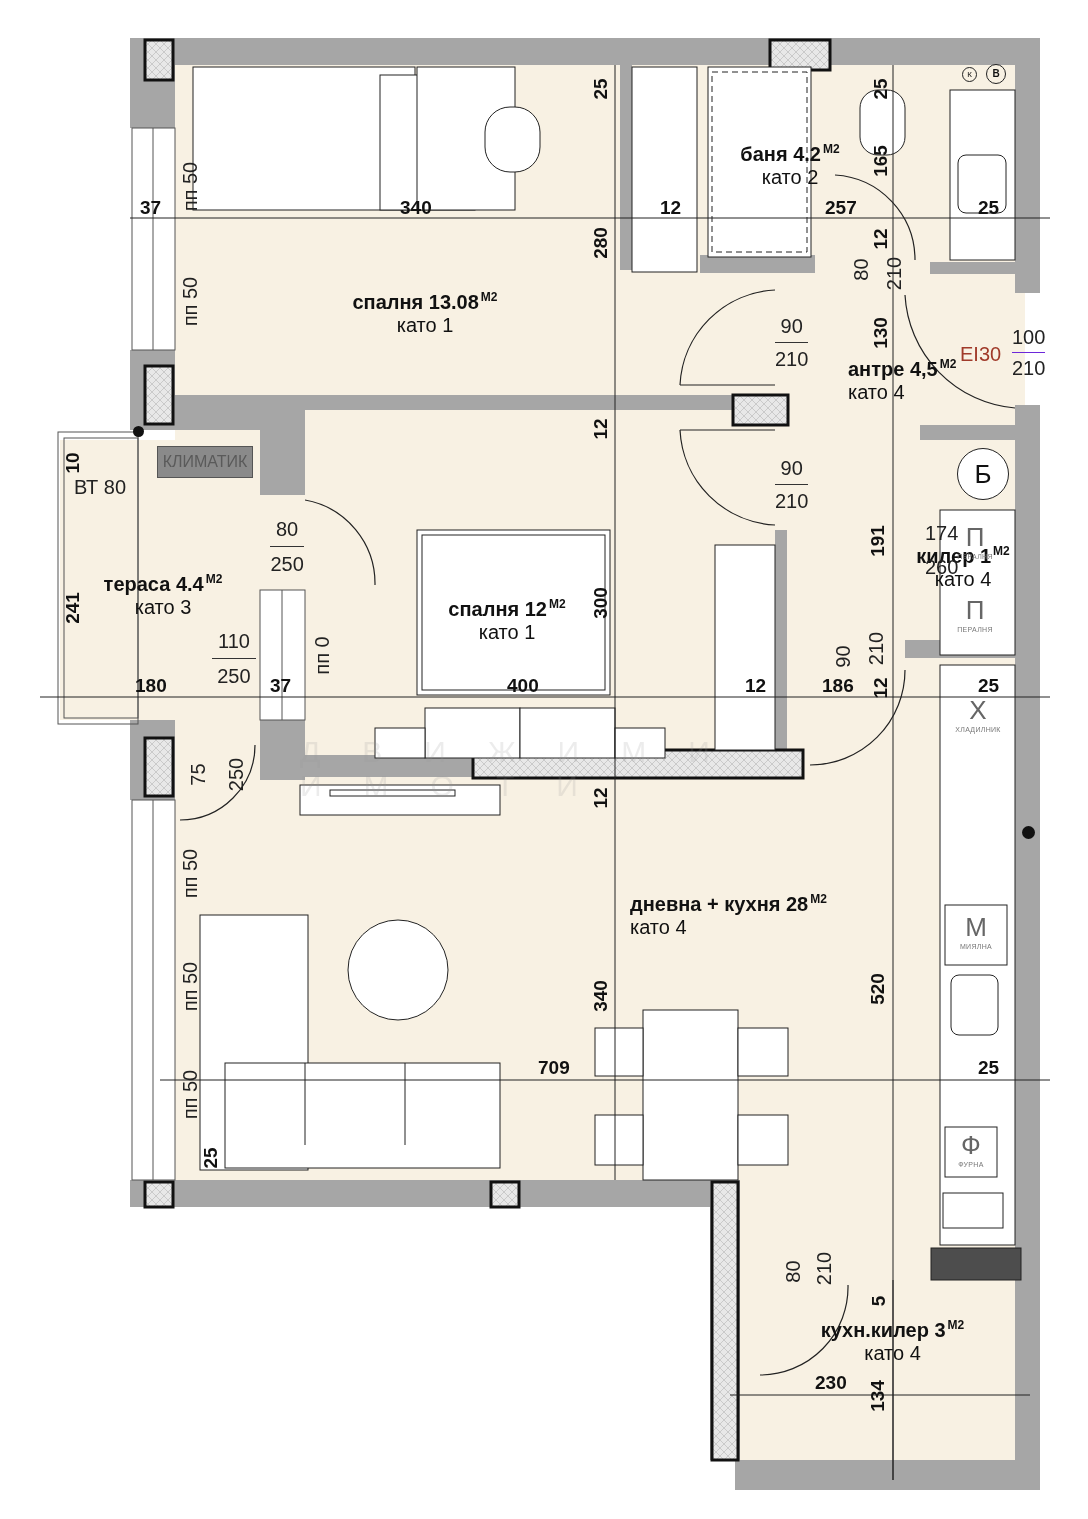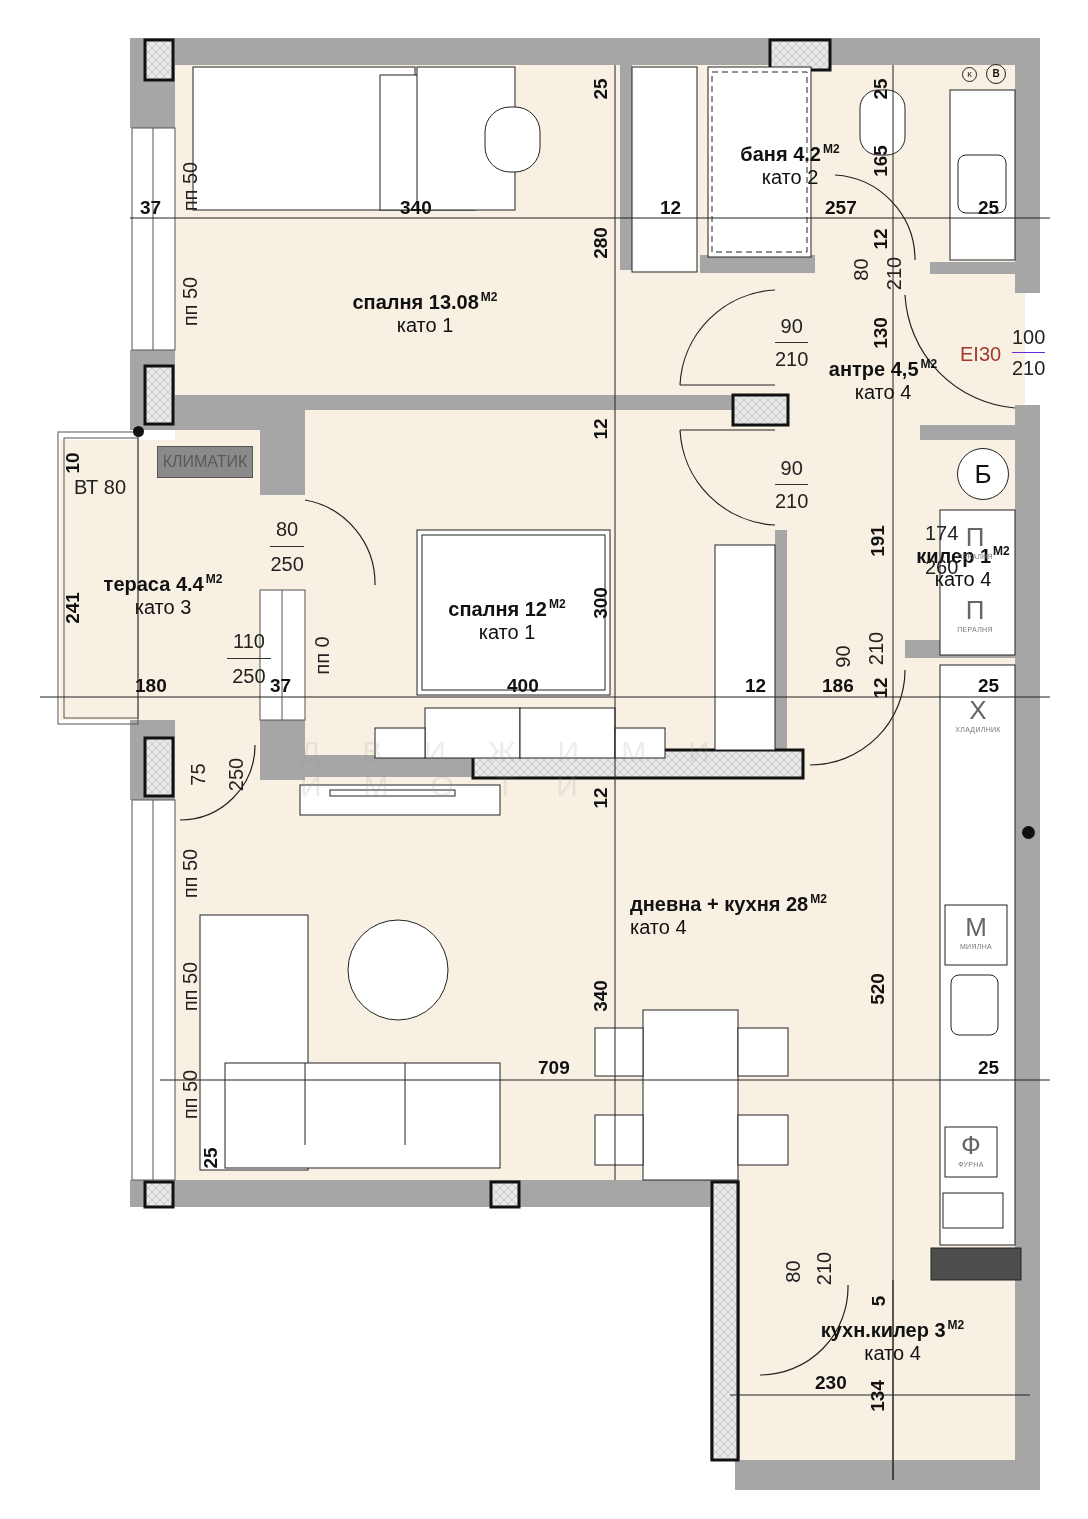--- a/index.html
+++ b/index.html
@@ -152,21 +152,21 @@
 <div class="wm" style="left:300px;top:735px;">ДВИЖИМИ ИМОТИ</div>
 
 <div class="lbl" style="left:335px;top:290px;text-align:center;width:180px;">
   <div class="room-name"><span>спалня 13.08</span><sup>M2</sup></div>
   <div class="room-sub">като 1</div>
 </div>
 <div class="lbl" style="left:720px;top:142px;text-align:center;width:140px;">
   <div class="room-name"><span>баня 4.2</span><sup>M2</sup></div>
   <div class="room-sub">като 2</div>
 </div>
-<div class="lbl" style="left:808px;top:357px;text-align:center;width:150px;">
+<div class="lbl" style="left:848px;top:357px;text-align:left;width:150px;">
   <div class="room-name"><span>антре 4,5</span><sup>M2</sup></div>
   <div class="room-sub">като 4</div>
 </div>
 <div class="lbl" style="left:88px;top:572px;text-align:center;width:150px;">
   <div class="room-name"><span>тераса 4.4</span><sup>M2</sup></div>
   <div class="room-sub">като 3</div>
 </div>
 <div class="lbl" style="left:432px;top:597px;text-align:center;width:150px;">
   <div class="room-name"><span>спалня 12</span><sup>M2</sup></div>
   <div class="room-sub">като 1</div>
@@ -230,21 +230,21 @@
 <div class="lbl thinv" style="left:878px;top:262px;"><span>210</span></div>
 <div class="lbl red" style="left:960px;top:343px;">EI30</div>
 <div class="lbl thin" style="left:1012px;top:322px;line-height:30px;">
   <div style="border-bottom:1px solid #6d28d9;">100</div>
     <div>210</div>
 </div>
 <div class="lbl thin" style="left:270px;top:512px;line-height:34px;text-align:center;">
   <div style="border-bottom:1px solid #333;padding:0 6px;">80</div>
     <div>250</div>
 </div>
-<div class="lbl thin" style="left:212px;top:624px;line-height:34px;text-align:center;margin-left:15px;">
+<div class="lbl thin" style="left:212px;top:624px;line-height:34px;text-align:center;">
   <div style="border-bottom:1px solid #333;padding:0 6px;">110</div>
     <div>250</div>
 </div>
 <div class="lbl thinv" style="left:187px;top:763px;"><span>75</span></div>
 <div class="lbl thinv" style="left:220px;top:763px;"><span>250</span></div>
 <div class="lbl thinv" style="left:832px;top:645px;"><span>90</span></div>
 <div class="lbl thinv" style="left:860px;top:637px;"><span>210</span></div>
 <div class="lbl thin" style="left:925px;top:516px;line-height:34px;">
   <div>174</div>
     <div>260</div>

